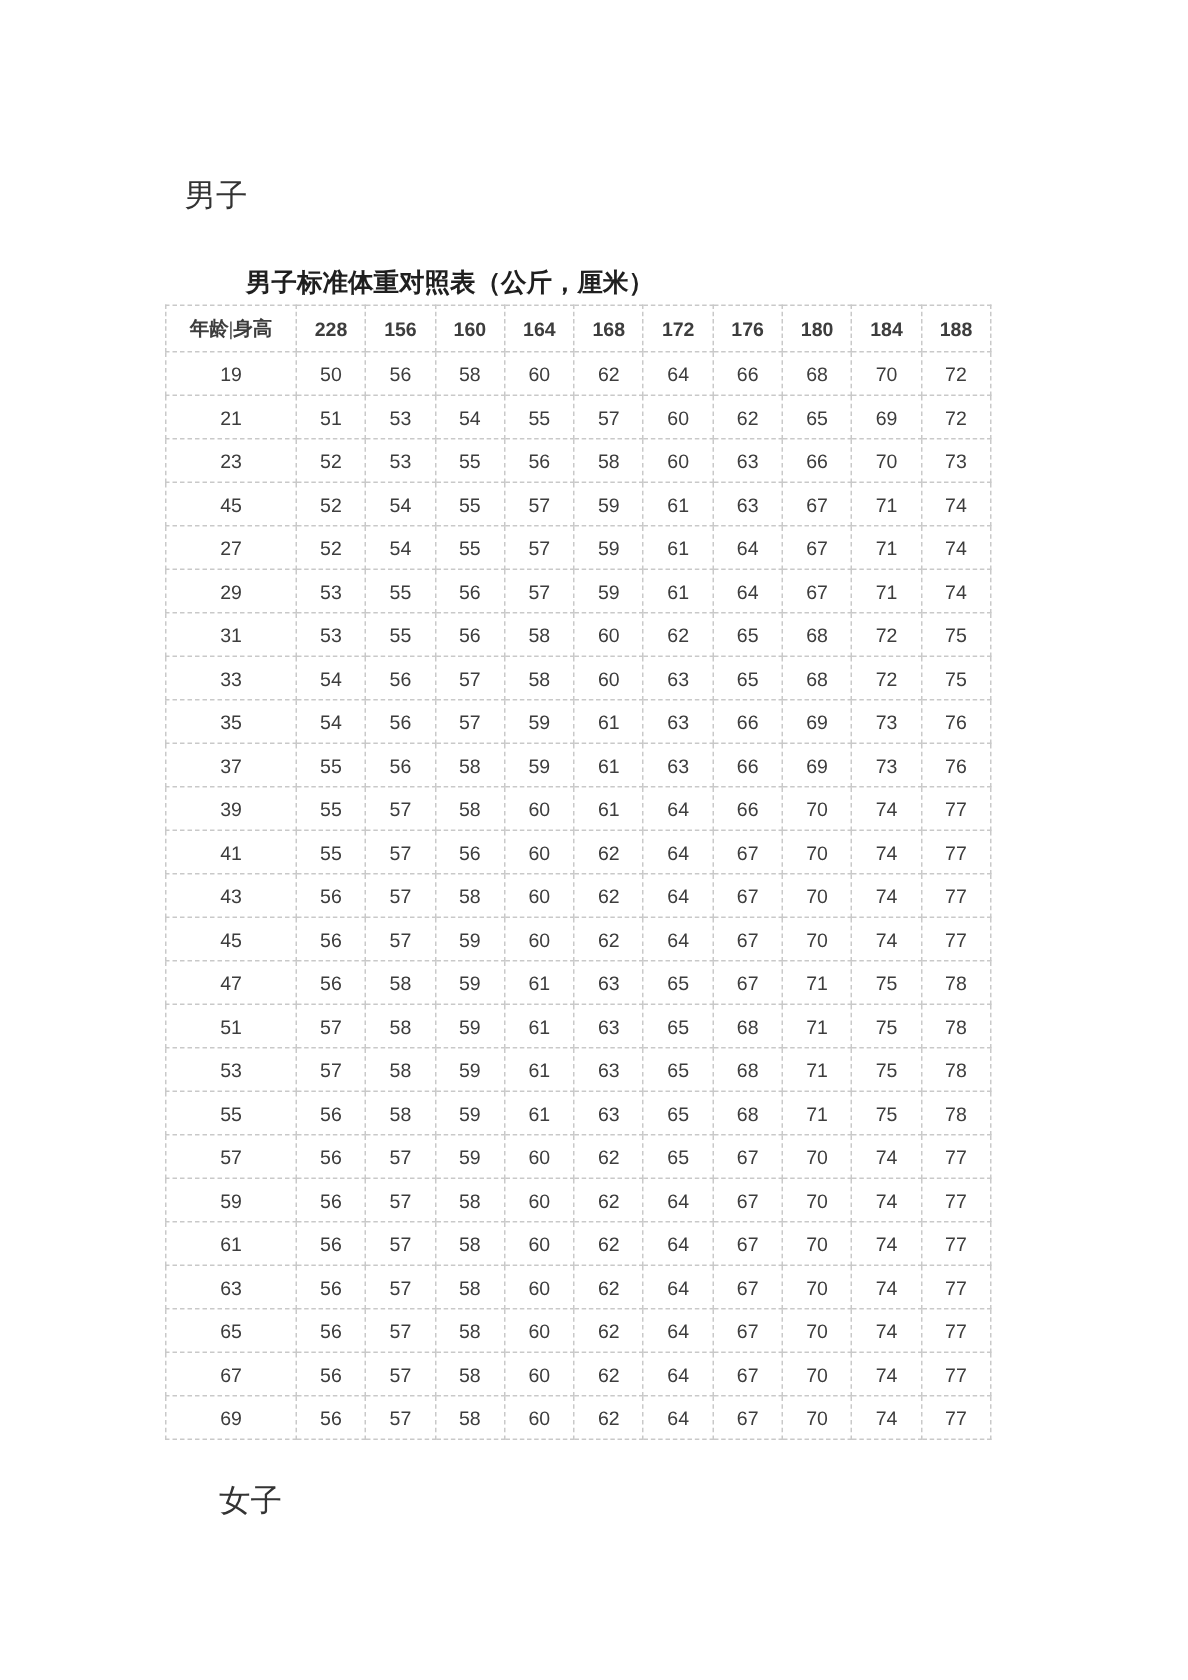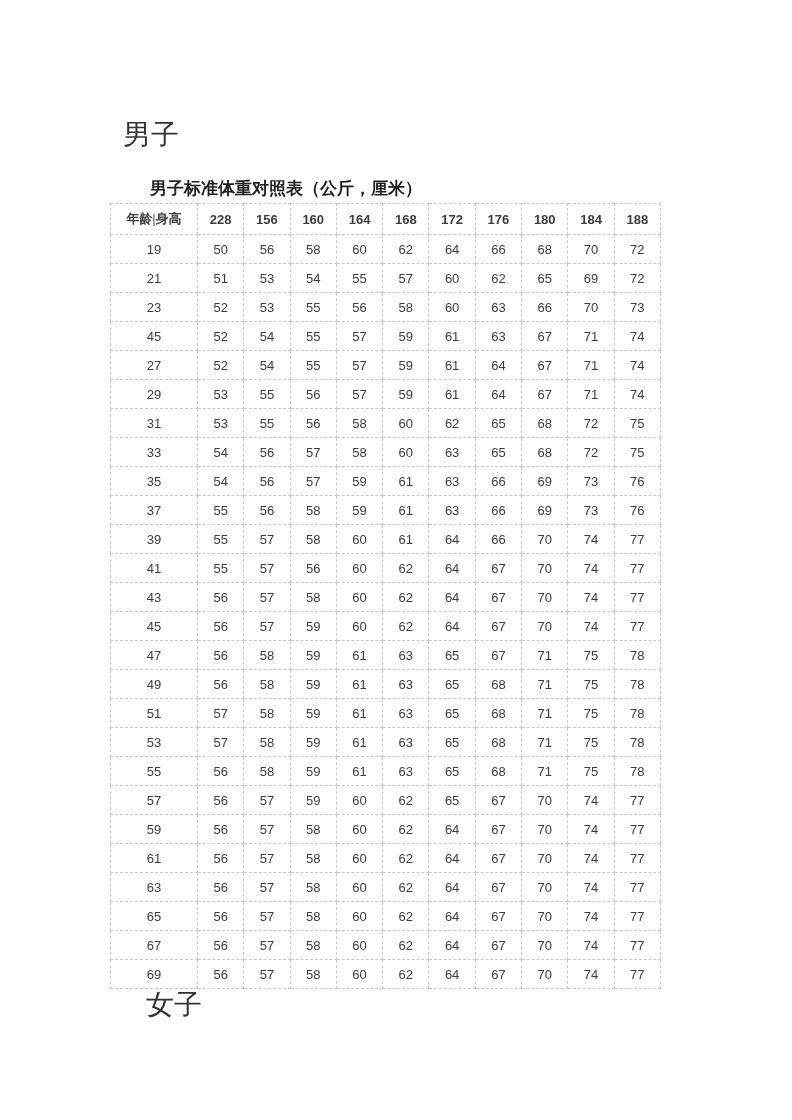--- a/index.html
+++ b/index.html
@@ -12,30 +12,30 @@
     width: 792px;
     height: 1120px;
     background: #ffffff;
     font-family: "Liberation Sans", sans-serif;
     overflow: hidden;
   }
   .section-heading {
     position: absolute;
     left: 123px;
     margin: 0;
-    font-size: 28px;
+    font-size: 21px;
     font-weight: 400;
     color: #333333;
     line-height: 1.2;
   }
   .section-heading.male   { top: 118px; }
   .section-heading.female { top: 988px; margin-left: 23px; }
   .table-title {
     position: absolute;
-    left: 150px;
+    left: 164px;
     top: 179px;
     font-size: 17px;
     font-weight: 700;
     color: #1f1f1f;
     line-height: 1.2;
   }
   table.weight-table {
     position: absolute;
     left: 110px;
     top: 203px;
@@ -296,33 +296,20 @@
           <td>59</td>
           <td>61</td>
           <td>63</td>
           <td>65</td>
           <td>67</td>
           <td>71</td>
           <td>75</td>
           <td>78</td>
         </tr>
         <tr>
-          <td>49</td>
-          <td>56</td>
-          <td>58</td>
-          <td>59</td>
-          <td>61</td>
-          <td>63</td>
-          <td>65</td>
-          <td>68</td>
-          <td>71</td>
-          <td>75</td>
-          <td>78</td>
-        </tr>
-        <tr>
           <td>51</td>
           <td>57</td>
           <td>58</td>
           <td>59</td>
           <td>61</td>
           <td>63</td>
           <td>65</td>
           <td>68</td>
           <td>71</td>
           <td>75</td>

